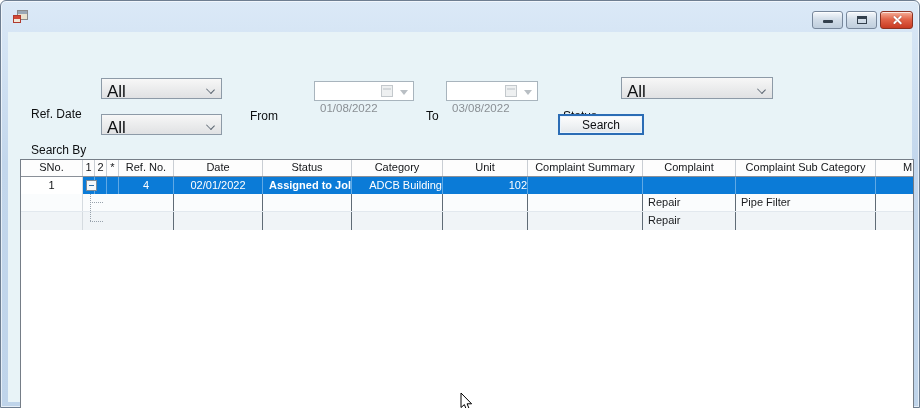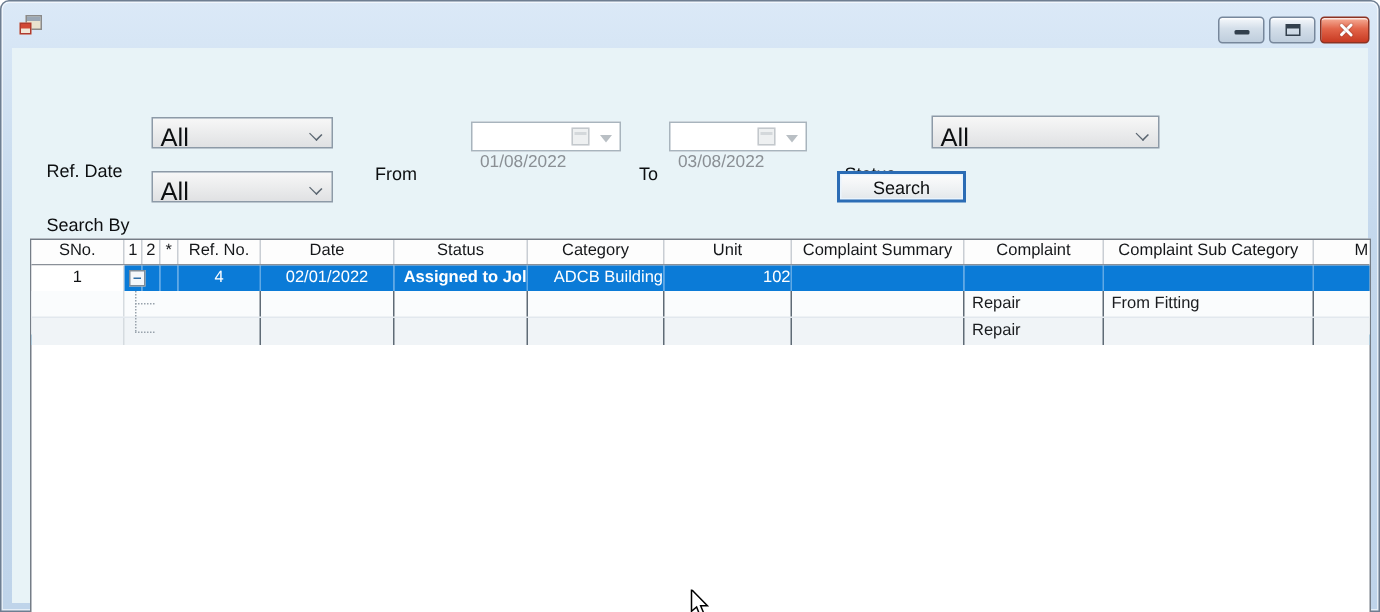--- a/index.html
+++ b/index.html
@@ -180,21 +180,21 @@
             <div class="dcell" style="width:12px"></div>
             <div class="dcell" style="width:12px"></div>
             <div class="dcell" style="width:12px"></div>
             <div class="dcell dark-r" style="width:55px"></div>
             <div class="dcell dark-r" style="width:89px"></div>
             <div class="dcell dark-r" style="width:89px"></div>
             <div class="dcell dark-r" style="width:91px"></div>
             <div class="dcell dark-r" style="width:85px"></div>
             <div class="dcell dark-r" style="width:115px"></div>
             <div class="dcell dark-r" style="width:93px">Repair</div>
-            <div class="dcell dark-r" style="width:140px">From Fitting</div>
+            <div class="dcell dark-r" style="width:140px">Pipe Filter</div>
             <div class="dcell" style="width:37px"></div>
           </div>
           <div class="drow r1">
             <div class="dcell lite-r" style="width:62px"></div>
             <div class="dcell" style="width:12px"></div>
             <div class="dcell" style="width:12px"></div>
             <div class="dcell" style="width:12px"></div>
             <div class="dcell dark-r" style="width:55px"></div>
             <div class="dcell dark-r" style="width:89px"></div>
             <div class="dcell dark-r" style="width:89px"></div>

